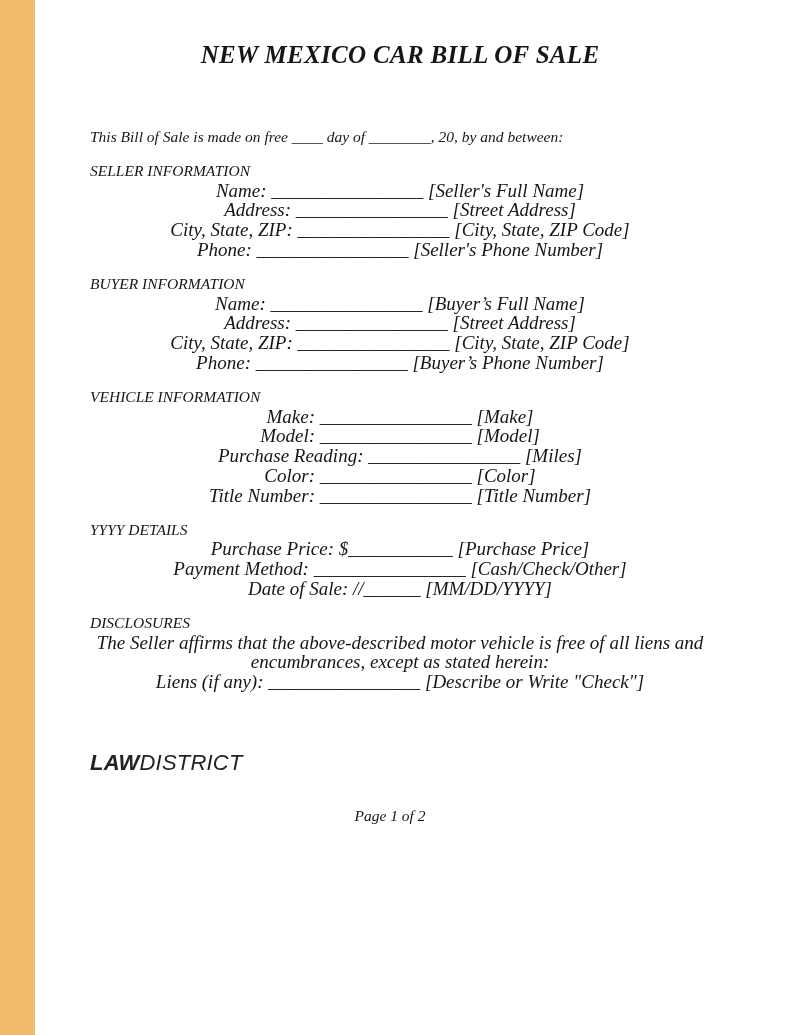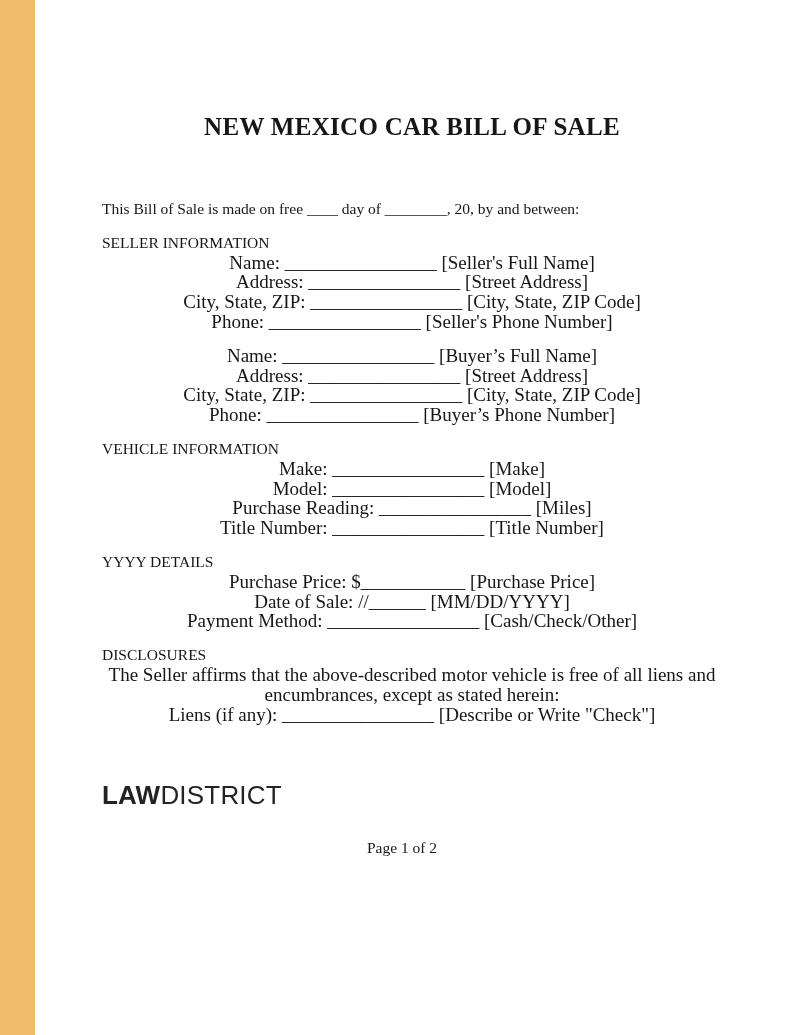--- a/index.html
+++ b/index.html
@@ -18,24 +18,25 @@
   .accent-stripe {
     position: absolute;
     left: 0;
     top: 0;
     width: 35px;
     height: 1035px;
     background: #F0BC6C;
   }
   .page-content {
     position: absolute;
-    left: 102px;
+    left: 90px;
     top: 0;
     width: 620px;
-    padding-top: 112px;
+    padding-top: 40px;
+    font-style: italic;
   }
   .doc-title {
     font-size: 25px;
     font-weight: bold;
     text-align: center;
     line-height: 30px;
     letter-spacing: 0.3px;
     margin: 0;
   }
   .intro-line {
@@ -54,21 +55,21 @@
   }
   .form-line {
     font-size: 19px;
     line-height: 19.8px;
     margin: 0;
     text-align: center;
   }
   .footer-logo {
     margin-top: 58px;
     font-family: "Liberation Sans", "DejaVu Sans", sans-serif;
-    font-size: 26px;
+    font-size: 22px;
     line-height: 26px;
     color: #232323;
     letter-spacing: 0.2px;
   }
   .footer-logo .logo-bold {
     font-weight: 800;
   }
   .footer-logo .logo-regular {
     font-weight: 400;
   }
@@ -92,37 +93,39 @@
 
   <div id="sections">
       <div class="section">
         <h2 class="section-heading">SELLER INFORMATION</h2>
         <p class="form-line">Name: ________________ [Seller's Full Name]</p>
         <p class="form-line">Address: ________________ [Street Address]</p>
         <p class="form-line">City, State, ZIP: ________________ [City, State, ZIP Code]</p>
         <p class="form-line">Phone: ________________ [Seller's Phone Number]</p>
       </div>
       <div class="section">
+        <h2 class="section-heading">BUYER INFORMATION</h2>
         <p class="form-line">Name: ________________ [Buyer’s Full Name]</p>
         <p class="form-line">Address: ________________ [Street Address]</p>
         <p class="form-line">City, State, ZIP: ________________ [City, State, ZIP Code]</p>
         <p class="form-line">Phone: ________________ [Buyer’s Phone Number]</p>
       </div>
       <div class="section">
         <h2 class="section-heading">VEHICLE INFORMATION</h2>
         <p class="form-line">Make: ________________ [Make]</p>
         <p class="form-line">Model: ________________ [Model]</p>
         <p class="form-line">Purchase Reading: ________________ [Miles]</p>
+        <p class="form-line">Color: ________________ [Color]</p>
         <p class="form-line">Title Number: ________________ [Title Number]</p>
       </div>
       <div class="section">
         <h2 class="section-heading">YYYY DETAILS</h2>
         <p class="form-line">Purchase Price: $___________ [Purchase Price]</p>
+        <p class="form-line">Payment Method: ________________ [Cash/Check/Other]</p>
         <p class="form-line">Date of Sale: //______ [MM/DD/YYYY]</p>
-        <p class="form-line">Payment Method: ________________ [Cash/Check/Other]</p>
       </div>
       <div class="section">
         <h2 class="section-heading">DISCLOSURES</h2>
         <p class="form-line">The Seller affirms that the above-described motor vehicle is free of all liens and encumbrances, except as stated herein:</p>
         <p class="form-line">Liens (if any): ________________ [Describe or Write "Check"]</p>
       </div>
     </div>
 
   <div class="footer-logo">
     <span class="logo-bold">LAW</span><span class="logo-regular">DISTRICT</span>

